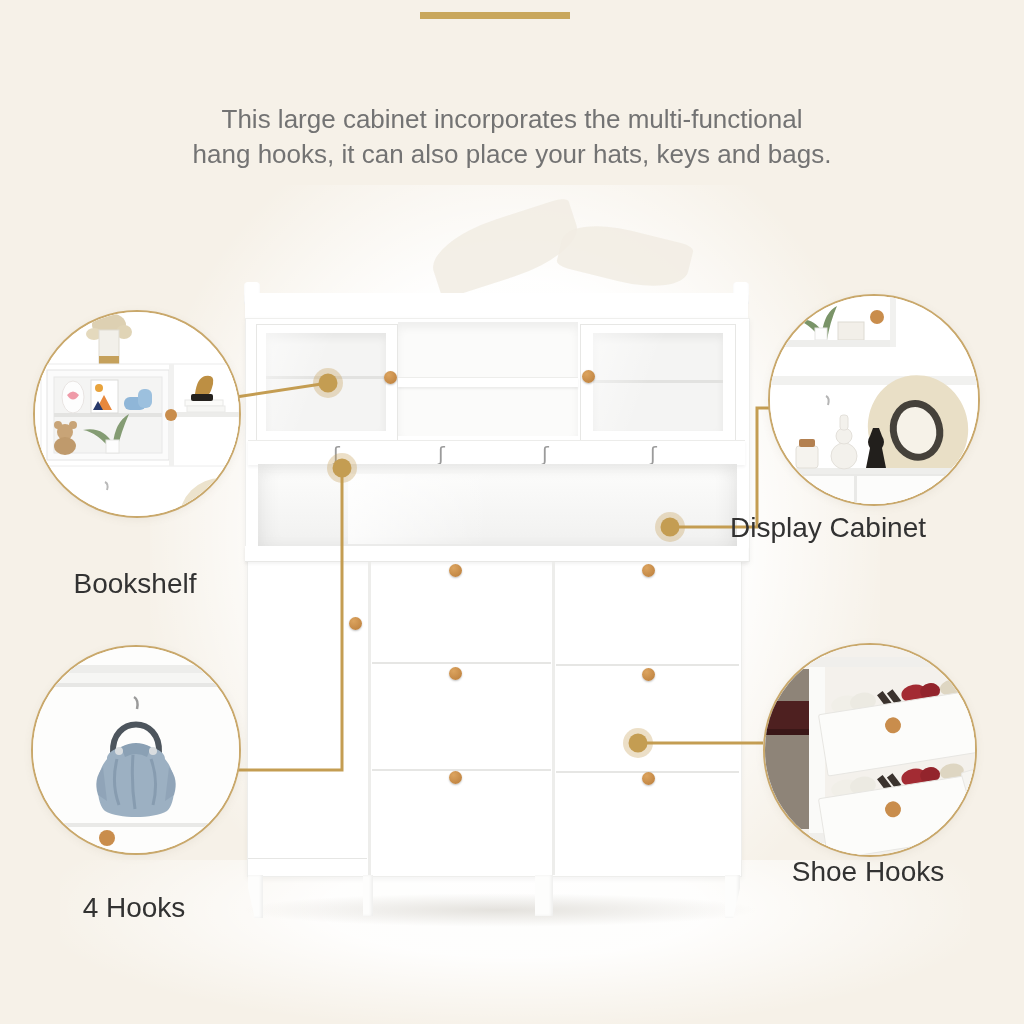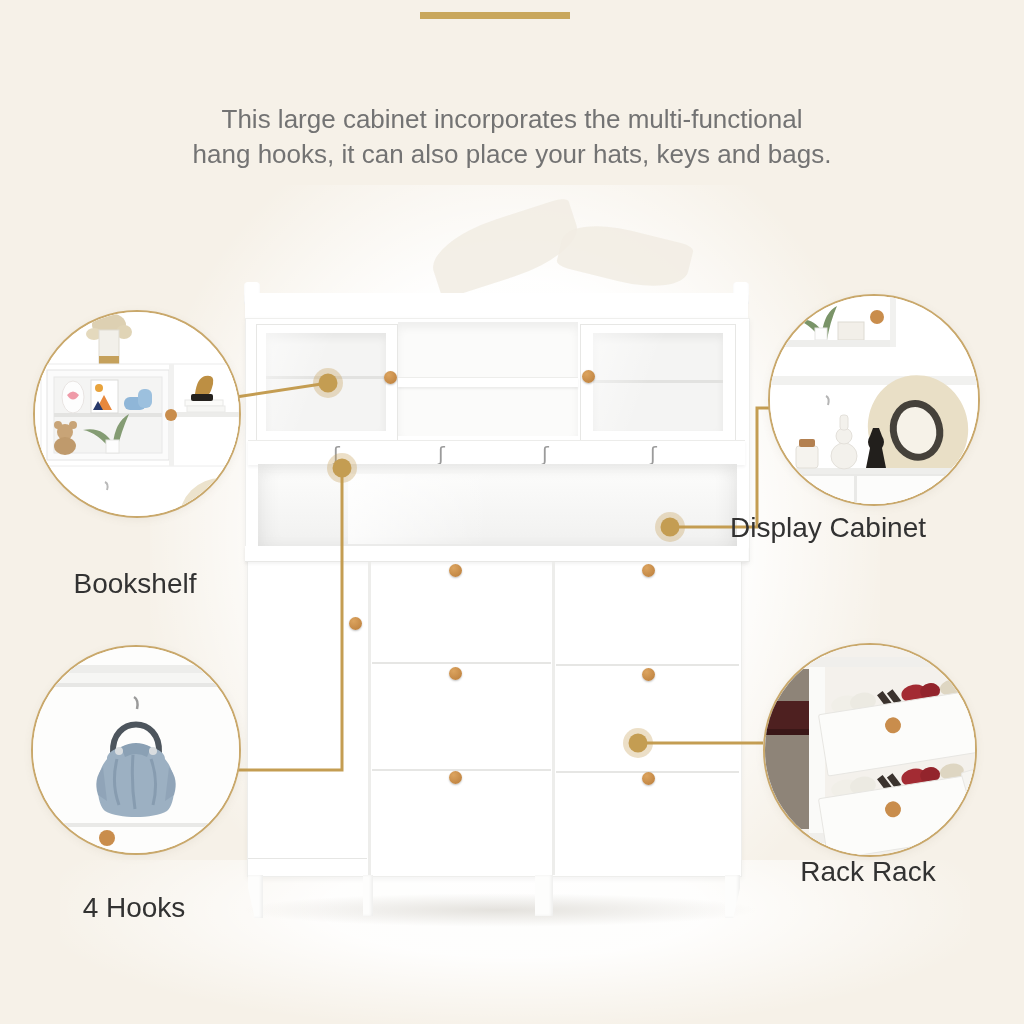--- a/index.html
+++ b/index.html
@@ -302,13 +302,13 @@
       <ellipse cx="138" cy="38" rx="12" ry="8" fill="#ded6c2"></ellipse>
       <rect x="2" y="44" width="152" height="62" rx="2" fill="#fcfcfa" stroke="#e7e6e2"></rect>
       <circle cx="74" cy="66" r="8" fill="#c98d4c"></circle>
     </g>
     <g>
       <rect x="196" y="30" width="26" height="66" rx="2" fill="#f6f5f1" stroke="#e8e7e3" transform="rotate(-16 196 30)"></rect>
       <rect x="196" y="128" width="26" height="66" rx="2" fill="#f6f5f1" stroke="#e8e7e3" transform="rotate(-16 196 128)"></rect>
     </g>
   </svg>
 </div>
-<div class="abs feature-label" style="left:768px;top:856px;width:200px;">Rack Rack</div>
+<div class="abs feature-label" style="left:768px;top:856px;width:200px;">Shoe Hooks</div>
 
 </body></html>

